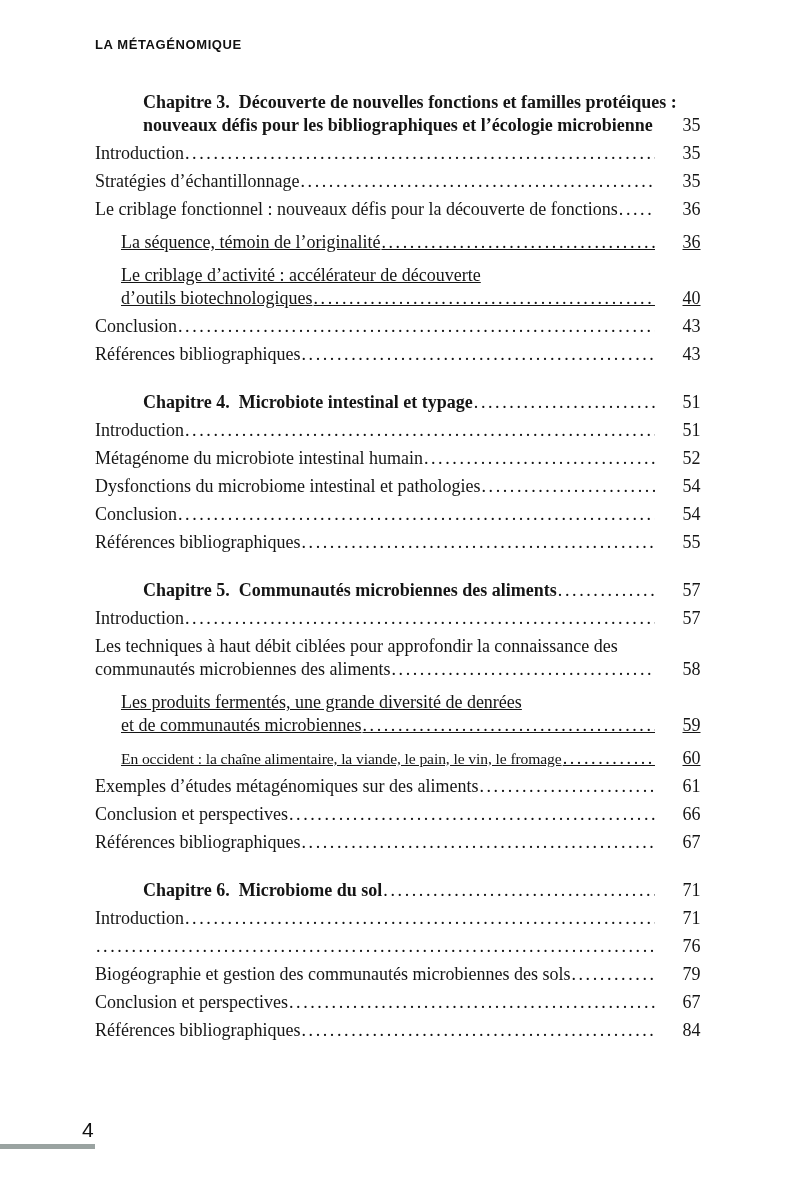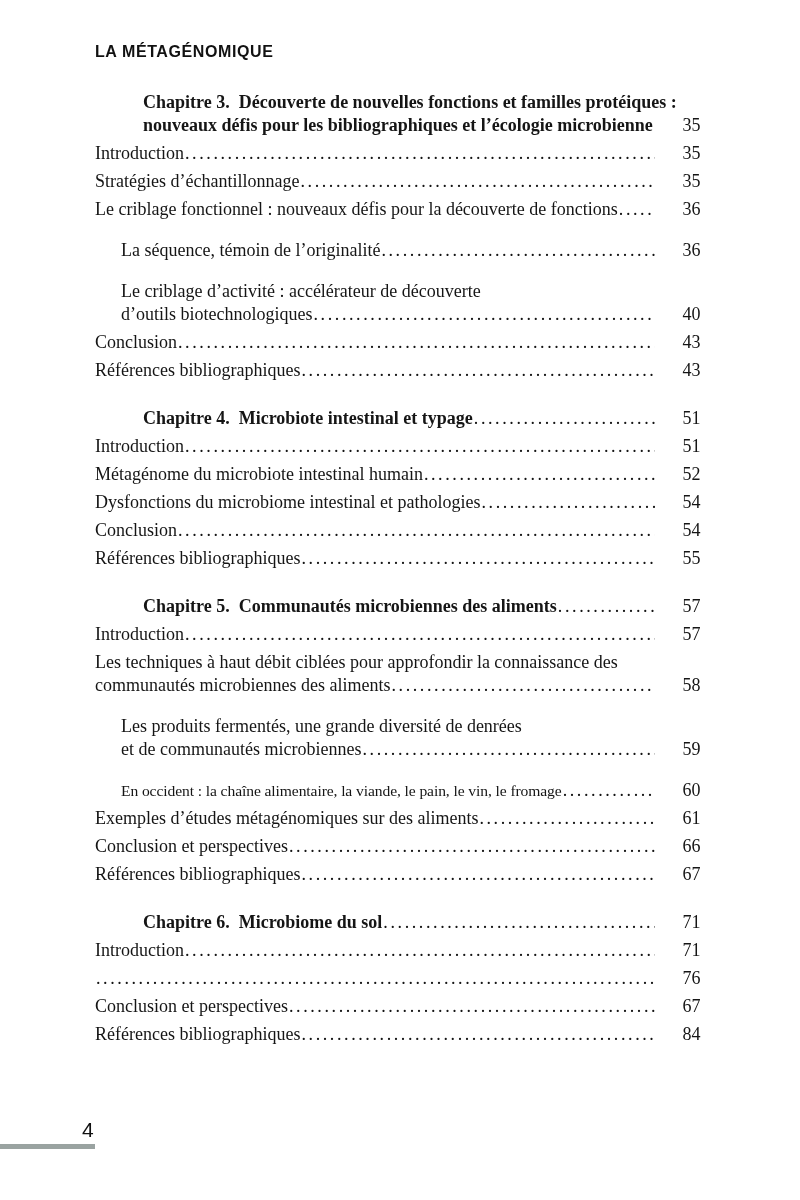--- a/index.html
+++ b/index.html
@@ -15,40 +15,39 @@
     color: #151515;
     font-family: "Liberation Serif", "DejaVu Serif", serif;
     overflow: hidden;
   }
   .running-header {
     position: absolute;
     top: 37px;
     left: 95px;
     font-family: "Liberation Sans", "DejaVu Sans", sans-serif;
     font-weight: bold;
-    font-size: 16px;
+    font-size: 13px;
     letter-spacing: 0.6px;
     color: #111;
-    margin-top: 6px;
   }
   .toc {
     position: absolute;
     top: 91px;
     left: 95px;
     width: 633px;
     font-size: 18px;
     line-height: 23px;
   }
   .toc-section { margin-top: 0; }
   .toc-section + .toc-section { margin-top: 25px; }
 
   .toc-heading { font-weight: bold; margin-left: 48px; }
 
   .toc-entry { margin-top: 5px; }
-  .toc-entry.sub { margin-top: 18px; padding-left: 26px; }
+  .toc-entry.sub { margin-top: 10px; padding-left: 26px; text-decoration: underline; }
 
   .pre-line { white-space: pre; }
 
   .toc-row {
     display: flex;
     align-items: baseline;
   }
   .toc-row .title {
     white-space: pre;
     flex: 0 1 auto;
@@ -288,20 +287,27 @@
         </div>
       </div>
       <div class="toc-entry">
         <div class="toc-row">
           <span class="leader"></span>
           <span class="pagenum">76</span>
         </div>
       </div>
       <div class="toc-entry">
         <div class="toc-row">
+          <span class="title">Biogéographie et gestion des communautés microbiennes des sols</span>
+          <span class="leader"></span>
+          <span class="pagenum">79</span>
+        </div>
+      </div>
+      <div class="toc-entry">
+        <div class="toc-row">
           <span class="title">Conclusion et perspectives</span>
           <span class="leader"></span>
           <span class="pagenum">67</span>
         </div>
       </div>
       <div class="toc-entry">
         <div class="toc-row">
           <span class="title">Références bibliographiques</span>
           <span class="leader"></span>
           <span class="pagenum">84</span>

